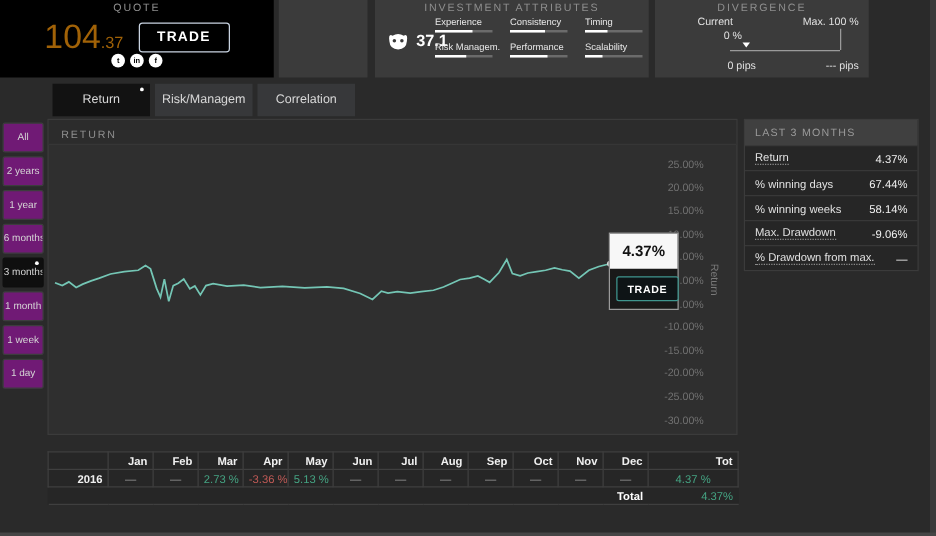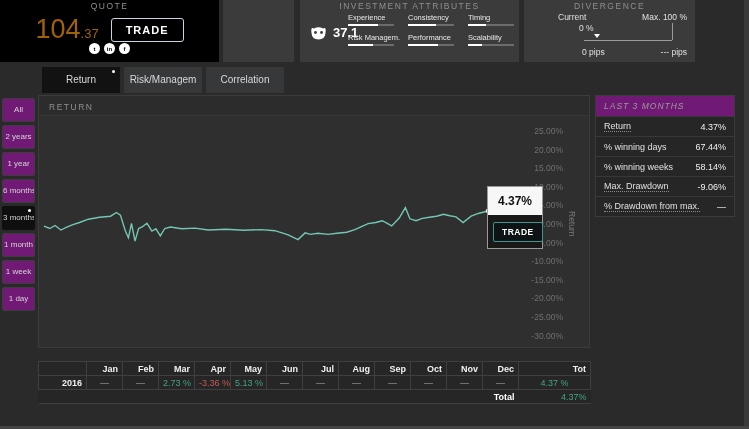--- a/index.html
+++ b/index.html
@@ -70,21 +70,21 @@
   .yaxis-name { position:absolute; left:528px; top:115px; font-size:8.5px; color:#7a7a7a;
     writing-mode:vertical-rl; }
   .tooltip { position:absolute; left:448px; top:90px; width:56px; border:1px solid #9a9a9a; background:#191919; }
   .tooltip-val { background:#f7f7f7; color:#111; font-size:12px; font-weight:bold; text-align:center; padding:7px 2px; }
   .tooltip-btnwrap { padding:6px 5px; text-align:center; }
   .tooltip-btn { background:#0e1416; border:1px solid #3f958e; border-radius:2px; color:#fff;
     font-size:8.5px; font-weight:bold; letter-spacing:0.5px; padding:4px 8px; cursor:pointer; font-family:inherit;}
 
   
   .stats-panel { position:absolute; left:595px; top:95px; width:140px; border:1px solid #3b3b3b; background:#262626;}
-  .stats-header { background:#701a75; color:#9a9a9a; font-size:8.5px; letter-spacing:1px; padding:5px 8px; text-transform:uppercase;font-style:italic;}
+  .stats-header { background:#404040; color:#9a9a9a; font-size:8.5px; letter-spacing:1px; padding:5px 8px; text-transform:uppercase;}
   .stat-row { display:flex; justify-content:space-between; align-items:center; height:20px; padding:0 8px; border-top:1px solid #383838; }
   .stat-label { font-size:9px; color:#e0e0e0; white-space:nowrap; }
   .stat-label.hint { border-bottom:1px dotted #8a8a8a; }
   .stat-value { font-size:9px; color:#f0f0f0; }
 
   
   .monthly { position:absolute; left:38px; top:361px; width:552px; }
   .monthly-tab { display:inline-block; border:1px solid #5a5a5a; border-bottom:none; background:#2d2d2d;
     font-size:8.5px; font-weight:bold; color:#eee; padding:3px 8px; cursor:pointer; }
   .monthly table { width:552px; border-collapse:collapse; background:#262626; table-layout:fixed; }

